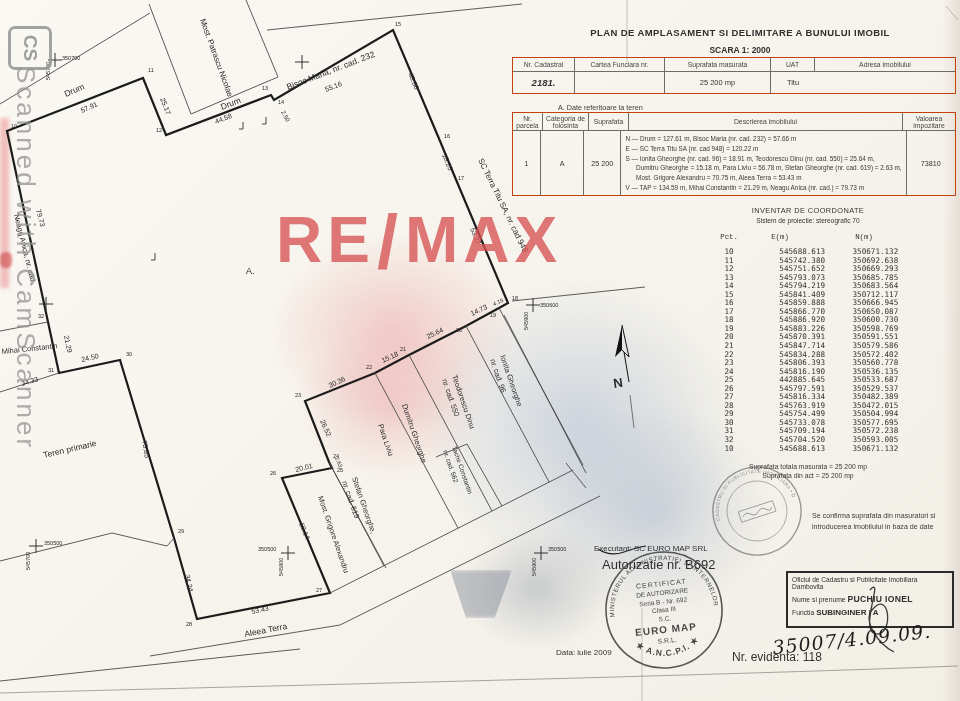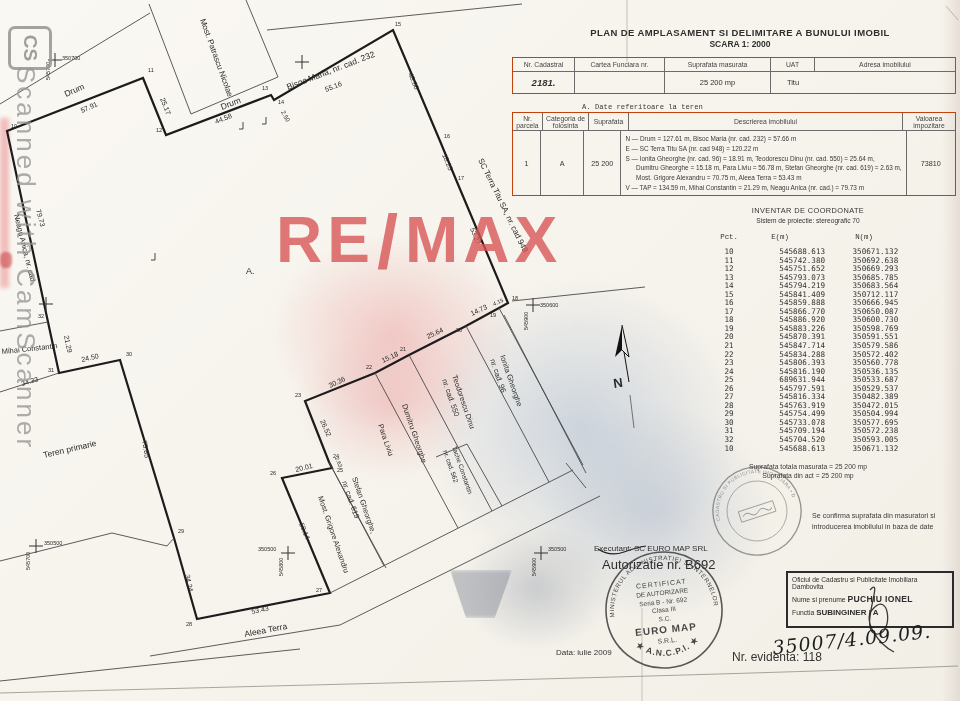--- a/index.html
+++ b/index.html
@@ -32,35 +32,35 @@
   .remax{position:absolute;left:276px;top:198px;z-index:5;font-weight:bold;font-size:64px;
          letter-spacing:5px;color:rgba(214,82,82,.78);white-space:nowrap;}
   .remax .slash{font-size:76px;vertical-align:-6px;padding:0 2px;}
 
   svg text{font-family:"Liberation Sans",sans-serif;fill:#2a2a2a;}
   #plan{position:absolute;left:0;top:0;z-index:3;}
 
   
   .titleblock{position:absolute;left:540px;top:27px;width:400px;text-align:center;z-index:4;color:#2f2f2f;}
   .titleblock .t1l{font-weight:bold;font-size:9.5px;letter-spacing:.4px;}
-  .titleblock .t2l{font-weight:bold;font-size:8.5px;margin-top:1px;}
+  .titleblock .t2l{font-weight:bold;font-size:8.5px;margin-top:7px;}
 
   
   .tbl{position:absolute;left:512px;width:442px;border:1px solid #c2410c;color:#333;z-index:4;background:rgba(250,248,243,.0);}
   .tbl .tr{display:flex;}
   .tbl .tr > div{border-right:1px solid #6b6b6b;display:flex;align-items:center;justify-content:center;
                  text-align:center;padding:1px 2px;box-sizing:border-box;}
   .tbl .tr > div:last-child{border-right:none;}
   .tbl .th{border-bottom:1px solid #6b6b6b;font-size:6.8px;color:#444;}
   .t-sum{top:57px;}
   .t-sum .c1{width:62px;} .t-sum .c2{width:90px;} .t-sum .c3{width:106px;} .t-sum .c4{width:44px;} .t-sum .c5{flex:1;}
   .t-sum .th{height:13px;}
   .t-sum .td{height:21px;font-size:7.5px;}
   .t-sum .td .c1{font-size:9.5px;font-style:italic;font-weight:bold;}
-  .sec-a{position:absolute;left:582px;top:103px;font-size:7.2px;color:#3a3a3a;z-index:4;font-family:Liberation Mono, monospace;}
+  .sec-a{position:absolute;left:558px;top:103px;font-size:7.2px;color:#3a3a3a;z-index:4;}
   .t-det{top:112px;}
   .t-det .c1{width:30px;} .t-det .c2{width:46px;} .t-det .c3{width:40px;} .t-det .c4{flex:1;} .t-det .c5{width:52px;}
   .t-det .th{height:17px;line-height:7px;}
   .t-det .td{height:64px;font-size:7.2px;}
   .t-det .td .c4{display:block;text-align:left;font-size:6.4px;line-height:9.8px;padding:3px 4px;white-space:pre;color:#3a3a3a;}
 
   
   .coords{position:absolute;left:704px;top:206px;width:208px;z-index:4;color:#333;}
   .coords .ctitle{text-align:center;font-size:7.4px;letter-spacing:.4px;}
   .coords .csub{text-align:center;font-size:6.6px;margin-top:2px;}
@@ -371,21 +371,21 @@
         <span>545806.393</span>
         <span>350560.778</span>
       </div>
       <div class="crow">
         <span>24</span>
         <span>545816.190</span>
         <span>350536.135</span>
       </div>
       <div class="crow">
         <span>25</span>
-        <span>689631.944</span>
+        <span>442885.645</span>
         <span>350533.687</span>
       </div>
       <div class="crow">
         <span>26</span>
         <span>545797.591</span>
         <span>350529.537</span>
       </div>
       <div class="crow">
         <span>27</span>
         <span>545816.334</span>

